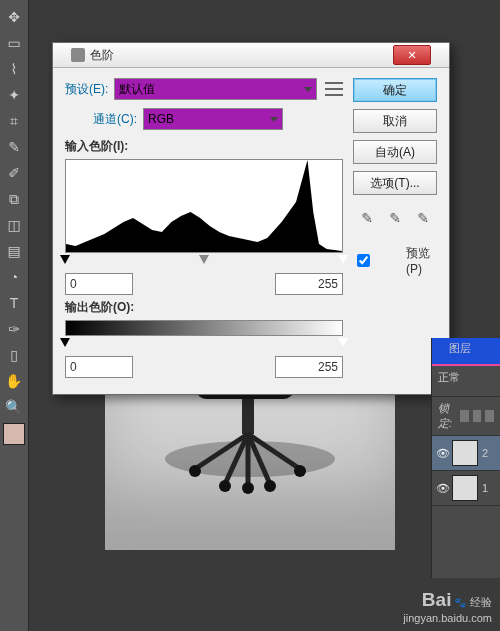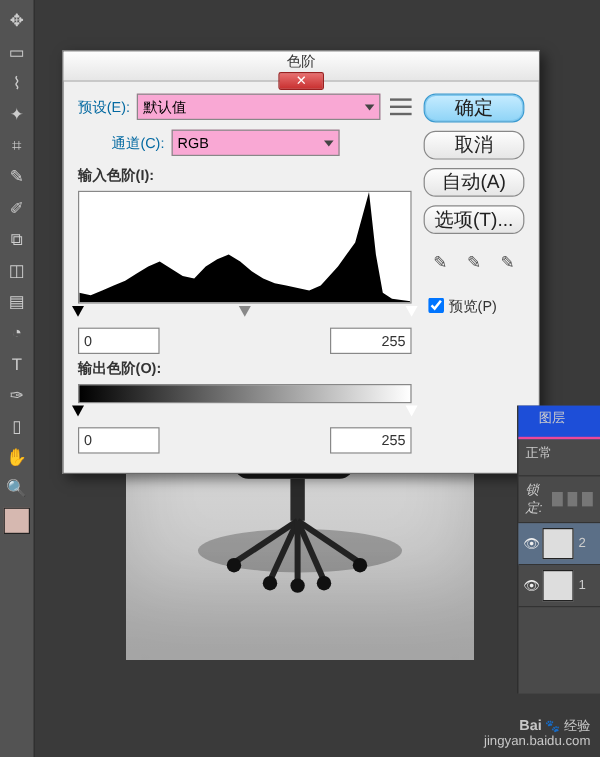--- a/index.html
+++ b/index.html
@@ -63,21 +63,20 @@
   }
   .titlebar {
     height: 24px;
     background: linear-gradient(#fdfdfd,#e6e6e6);
     border-bottom: 1px solid #b0b0b0;
     display: flex;
     align-items: center;
     padding: 0 18px;
     font-size: 12px;
     color: #333;
-    flex-direction: column;
   }
   .title-icon {
     width: 14px; height: 14px;
     background: #888;
     margin-right: 5px;
     border-radius: 2px;
   }
   .titlebar .spacer { flex: 1; }
   .close-btn {
     width: 36px; height: 18px;
@@ -109,21 +108,21 @@
     margin-bottom: 8px;
   }
   .label {
     color: #0369a1;
     margin-right: 6px;
     white-space: nowrap;
   }
   .dropdown {
     flex: 1;
     height: 20px;
-    background: #f9a8d4;
+    background: #a21caf;
     border: 1px solid #888;
     display: flex;
     align-items: center;
     padding: 0 4px;
     justify-content: space-between;
   }
   .dropdown .caret {
     width: 0; height: 0;
     border-left: 4px solid transparent;
     border-right: 4px solid transparent;
@@ -187,48 +186,49 @@
   }
   .gradient-bar {
     height: 14px;
     background: linear-gradient(90deg, #000, #fff);
     border: 1px solid #888;
   }
   .btn {
     height: 22px;
     background: linear-gradient(#fdfdfd,#e6e6e6);
     border: 1px solid #888;
-    border-radius: 10px;
+    border-radius: 0;
     color: #222;
     display: flex;
     align-items: center;
     justify-content: center;
-    font-size: 16px;
+    font-size: 12px;
   }
   .btn.primary {
     background: linear-gradient(#c6ecff,#8fd4f7);
     border: 1px solid #3a9ad0;
     box-shadow: 0 0 0 1px #7fc8ef inset;
   }
   .eyedroppers {
     display: flex;
     justify-content: space-around;
     margin-top: 8px;
   }
   .dropper {
     width: 18px; height: 18px;
     color: #555;
     text-align: center;
     font-size: 14px;
   }
   .chk {
     display: flex;
-    align-items: flex-end;
+    align-items: center;
     margin-top: 10px;
     color: #333;
+    gap: 32px;
   }
   .chk input { margin-right: 4px; }
   
   .layers {
     position: absolute;
     right: 0; top: 338px;
     width: 68px;
     height: 240px;
     background: #4a4a4a;
     border-left: 1px solid #2a2a2a;
@@ -282,21 +282,21 @@
   
   .watermark {
     position: absolute;
     right: 8px; bottom: 6px;
     color: #c8c8c8;
     font-size: 11px;
     text-align: right;
     line-height: 1.2;
   }
   .watermark .big {
-    font-size: 12px;
+    font-size: 19px;
     font-weight: bold;
   }
 </style>
 </head>
 <body>
 
 <div class="toolbar">
   <div class="tool">✥</div>
   <div class="tool">▭</div>
   <div class="tool">⌇</div>

